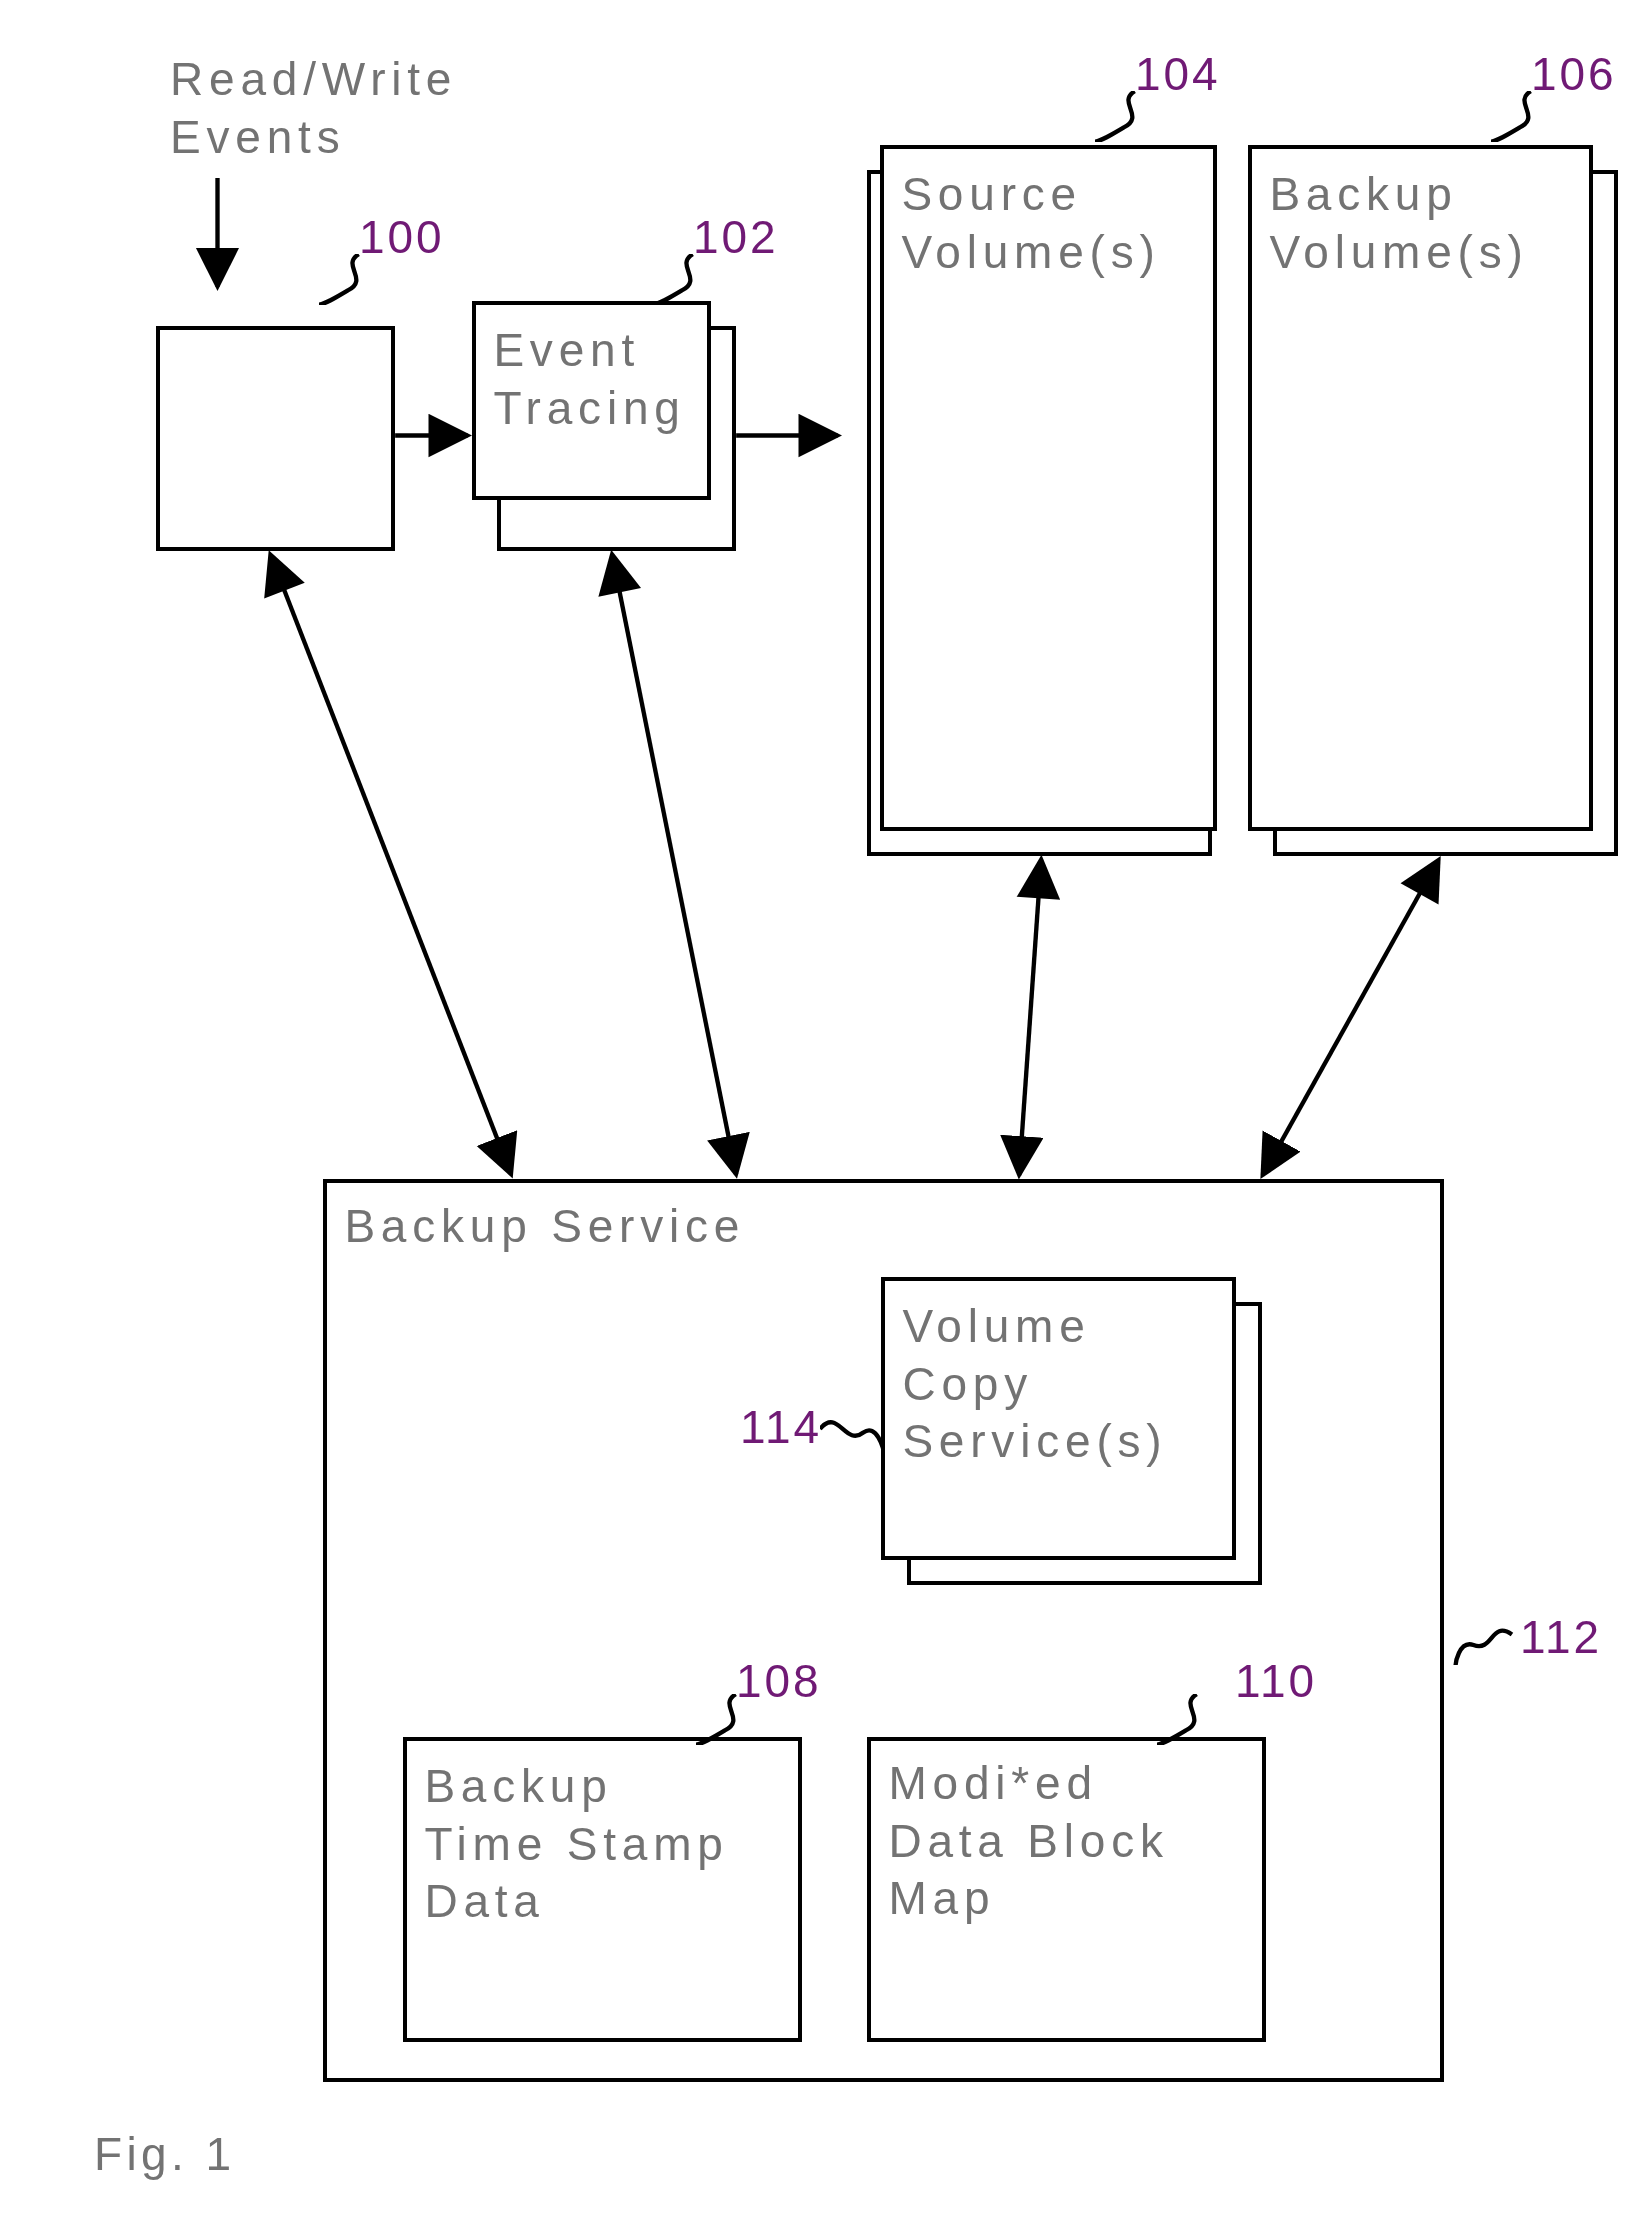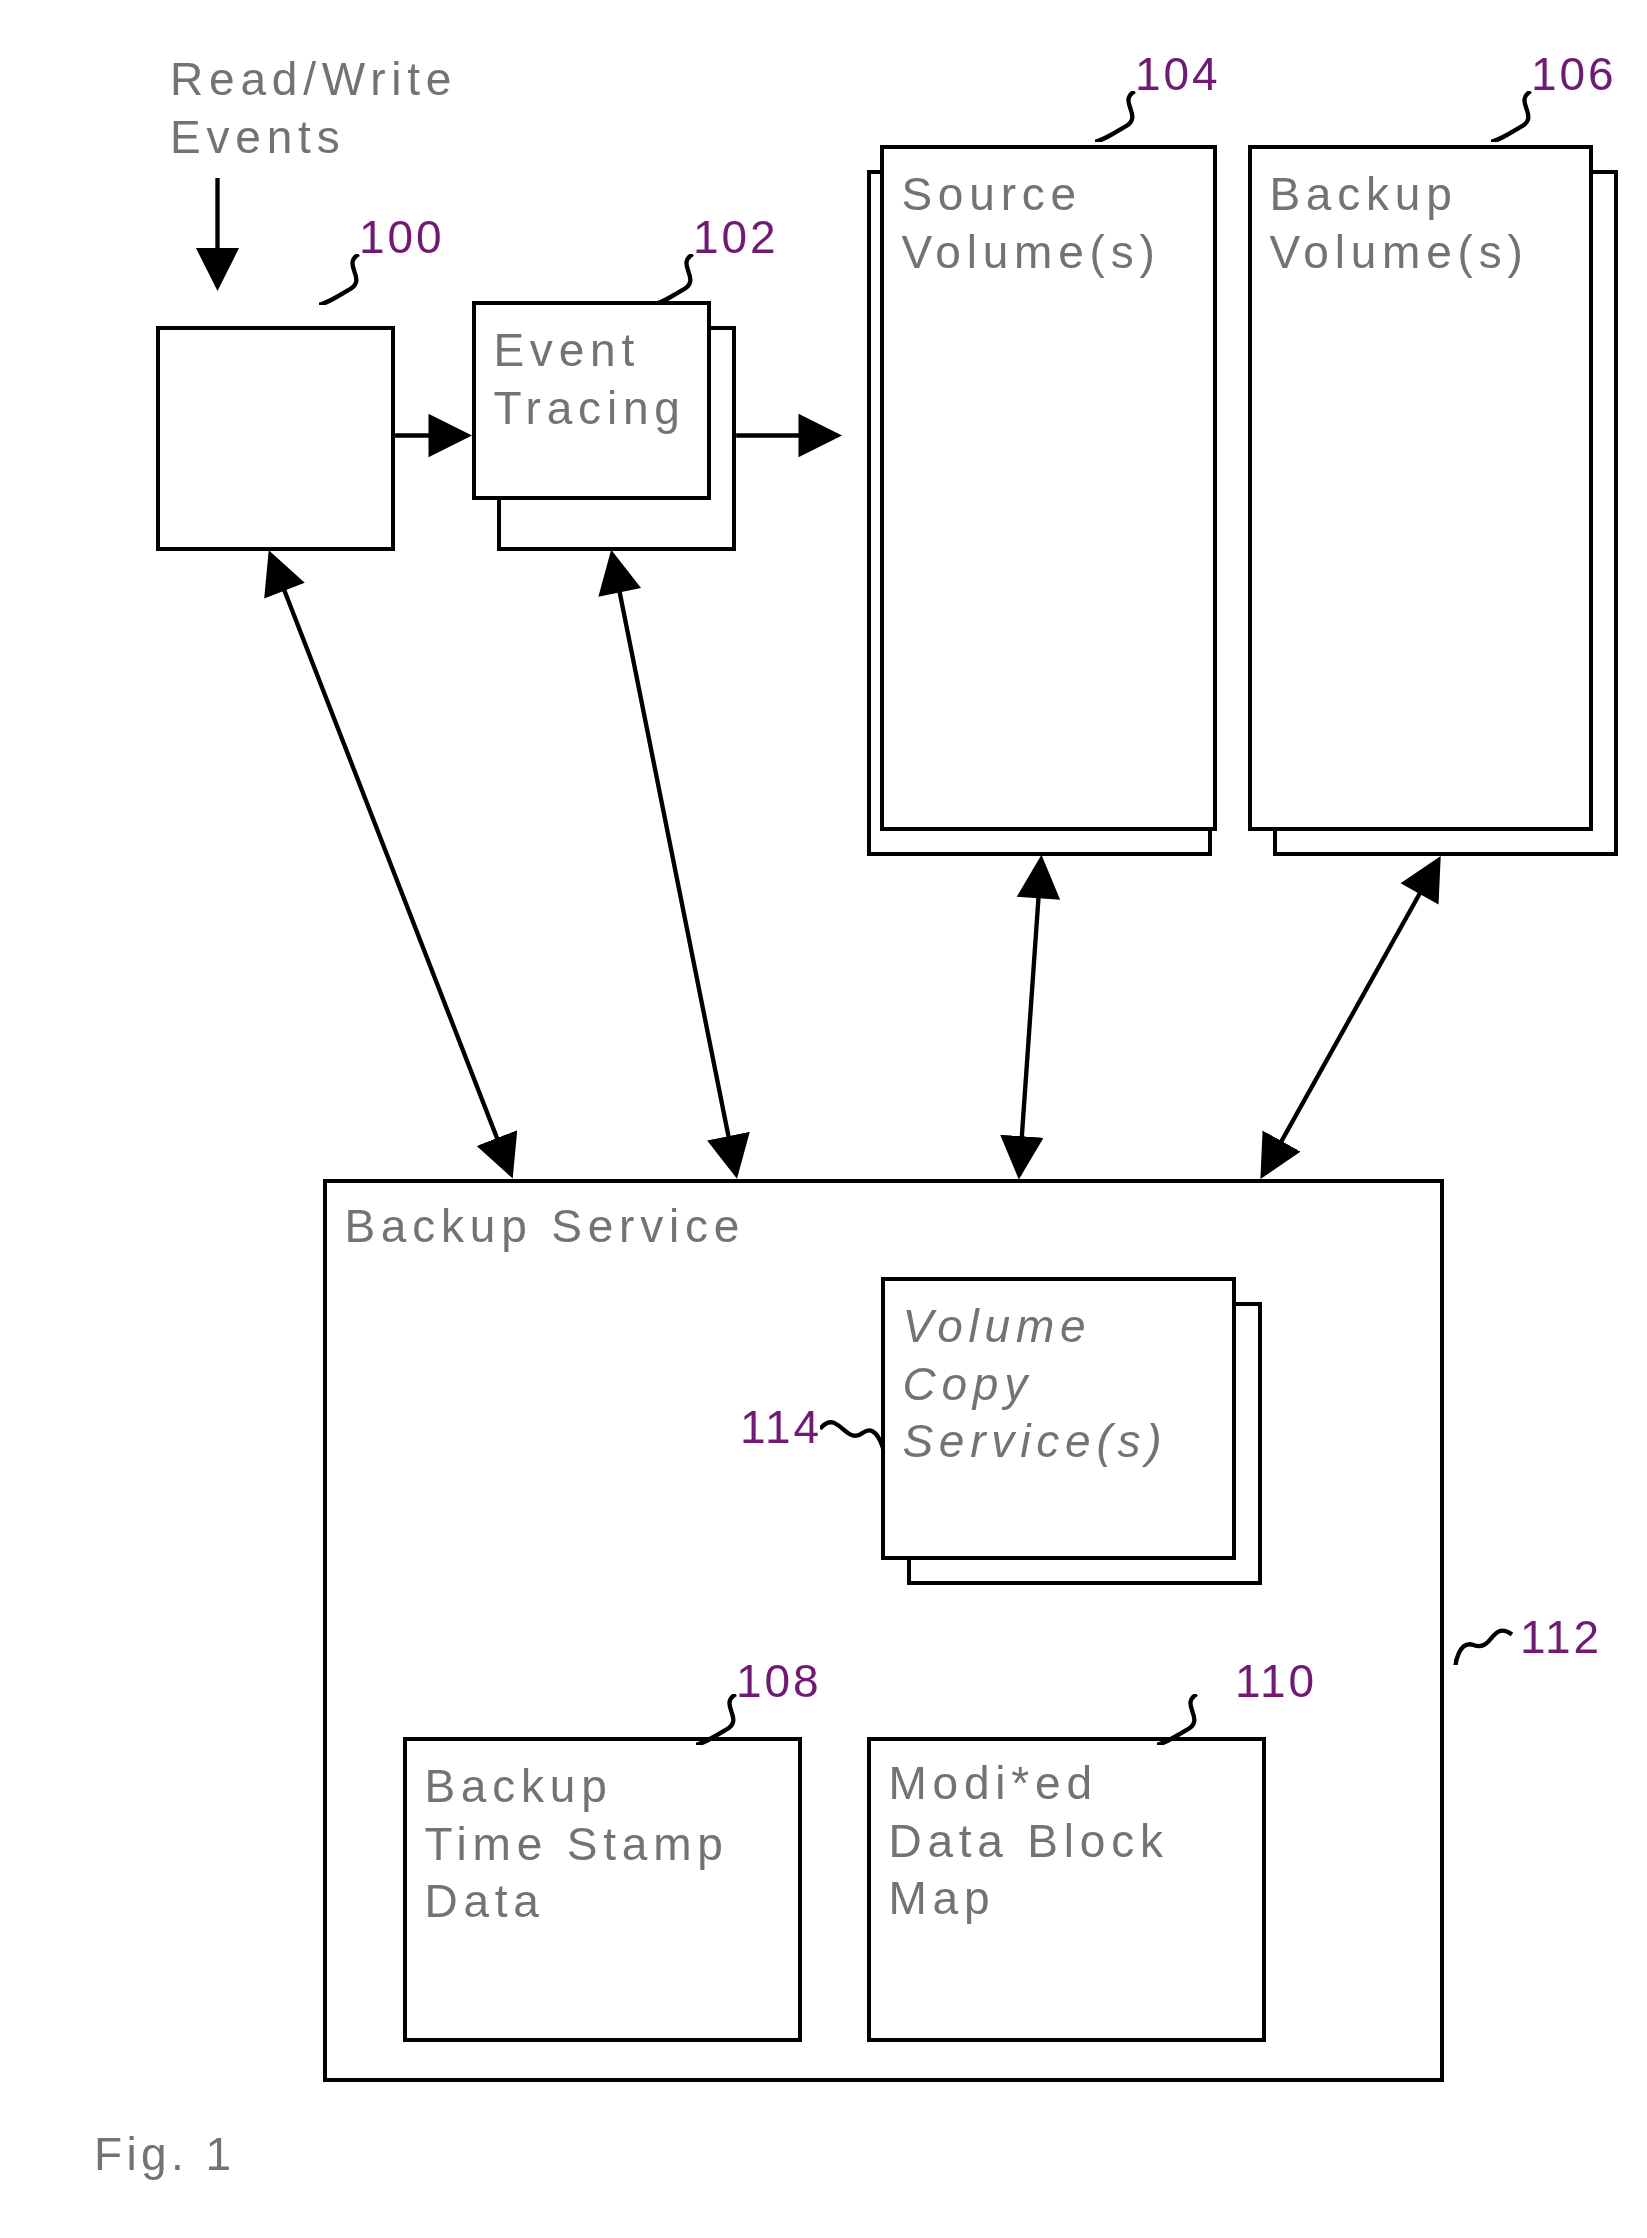--- a/index.html
+++ b/index.html
@@ -182,21 +182,21 @@
         </marker>
       <marker id="dah4e" markerWidth="12" markerHeight="12" refX="9" refY="5" orient="auto">
           <path d="M0,0 L10,5 L0,10 z" fill="#000"></path>
         </marker>
     </defs>
     <line x1="260" y1="10" x2="20" y2="440" stroke="#000" stroke-width="6" marker-start="url(#dah4s)" marker-end="url(#dah4e)"></line>
   </svg>
 
   <div class="box" style="left:907px; top:1302px; width:355px; height:283px;"></div>
   <div class="box" style="left:881px; top:1277px; width:355px; height:283px;">
-    <div class="label" style="left:17.4px; top:17.4px; position:absolute;font-style:italic;">Volume
+    <div class="label" style="left:17.4px; top:17.4px; position:absolute;">Volume
 Copy
 Service(s)</div>
   </div>
 
   <div class="ref" style="left:740px; top:1400px;">114</div>
   <div class="squiggle" style="left:820px; top:1407px;">
     <svg viewBox="0 0 90 70">
         <path d="M0 30 C 25 0, 35 55, 60 35 C 78 22, 88 55, 90 70" stroke="#000" stroke-width="6" fill="none"></path>
       </svg>
   </div>

